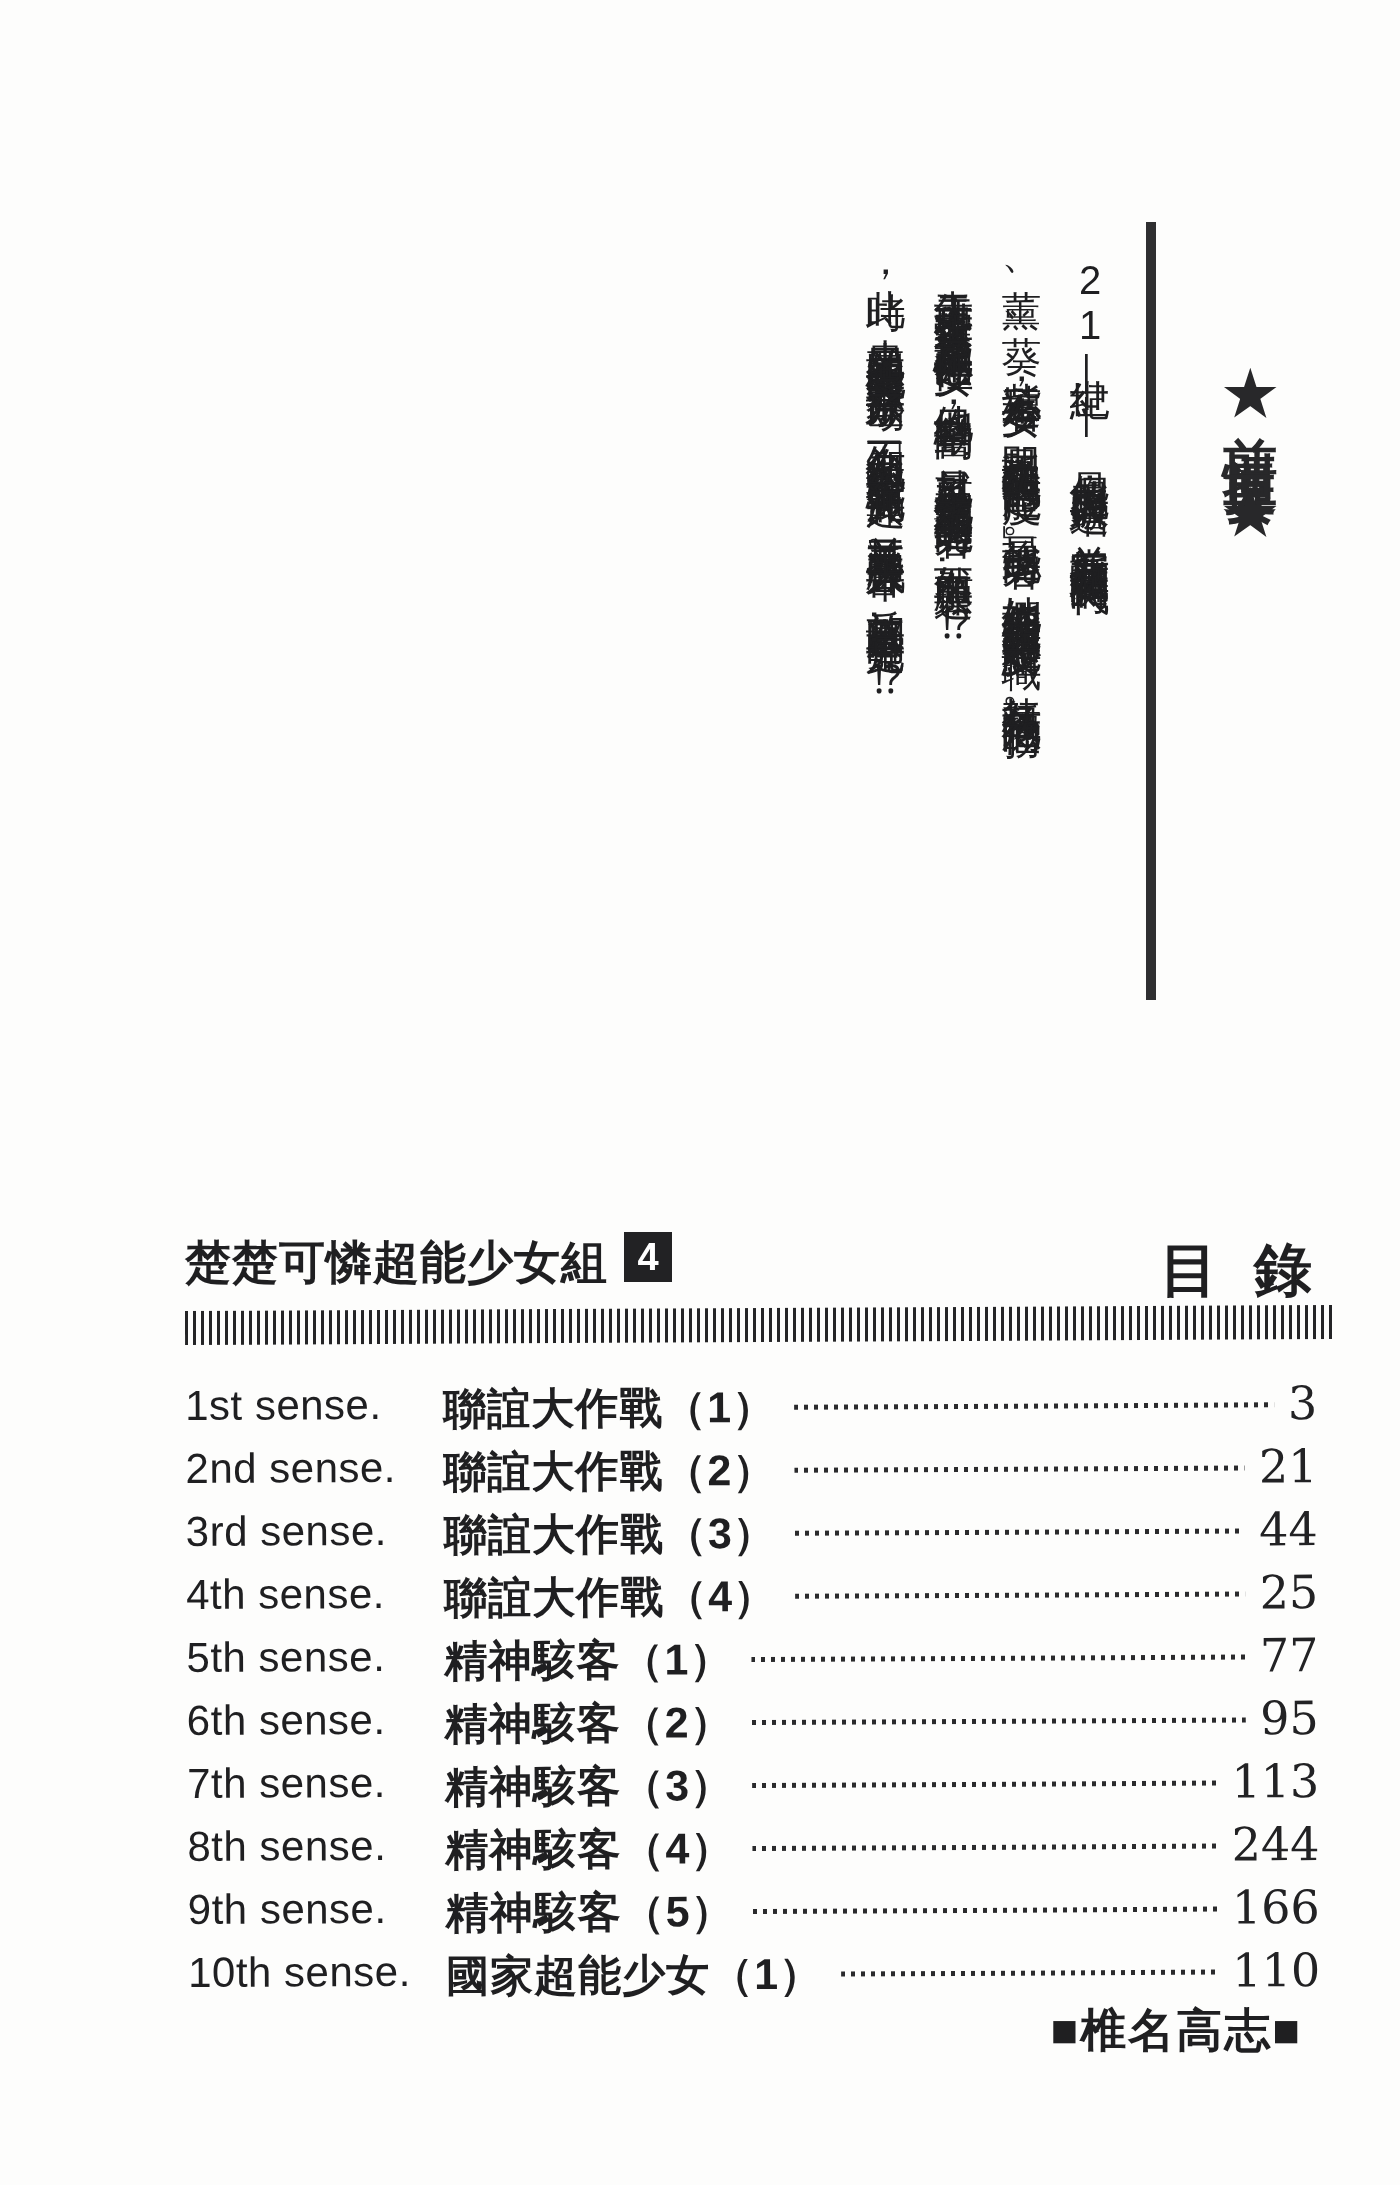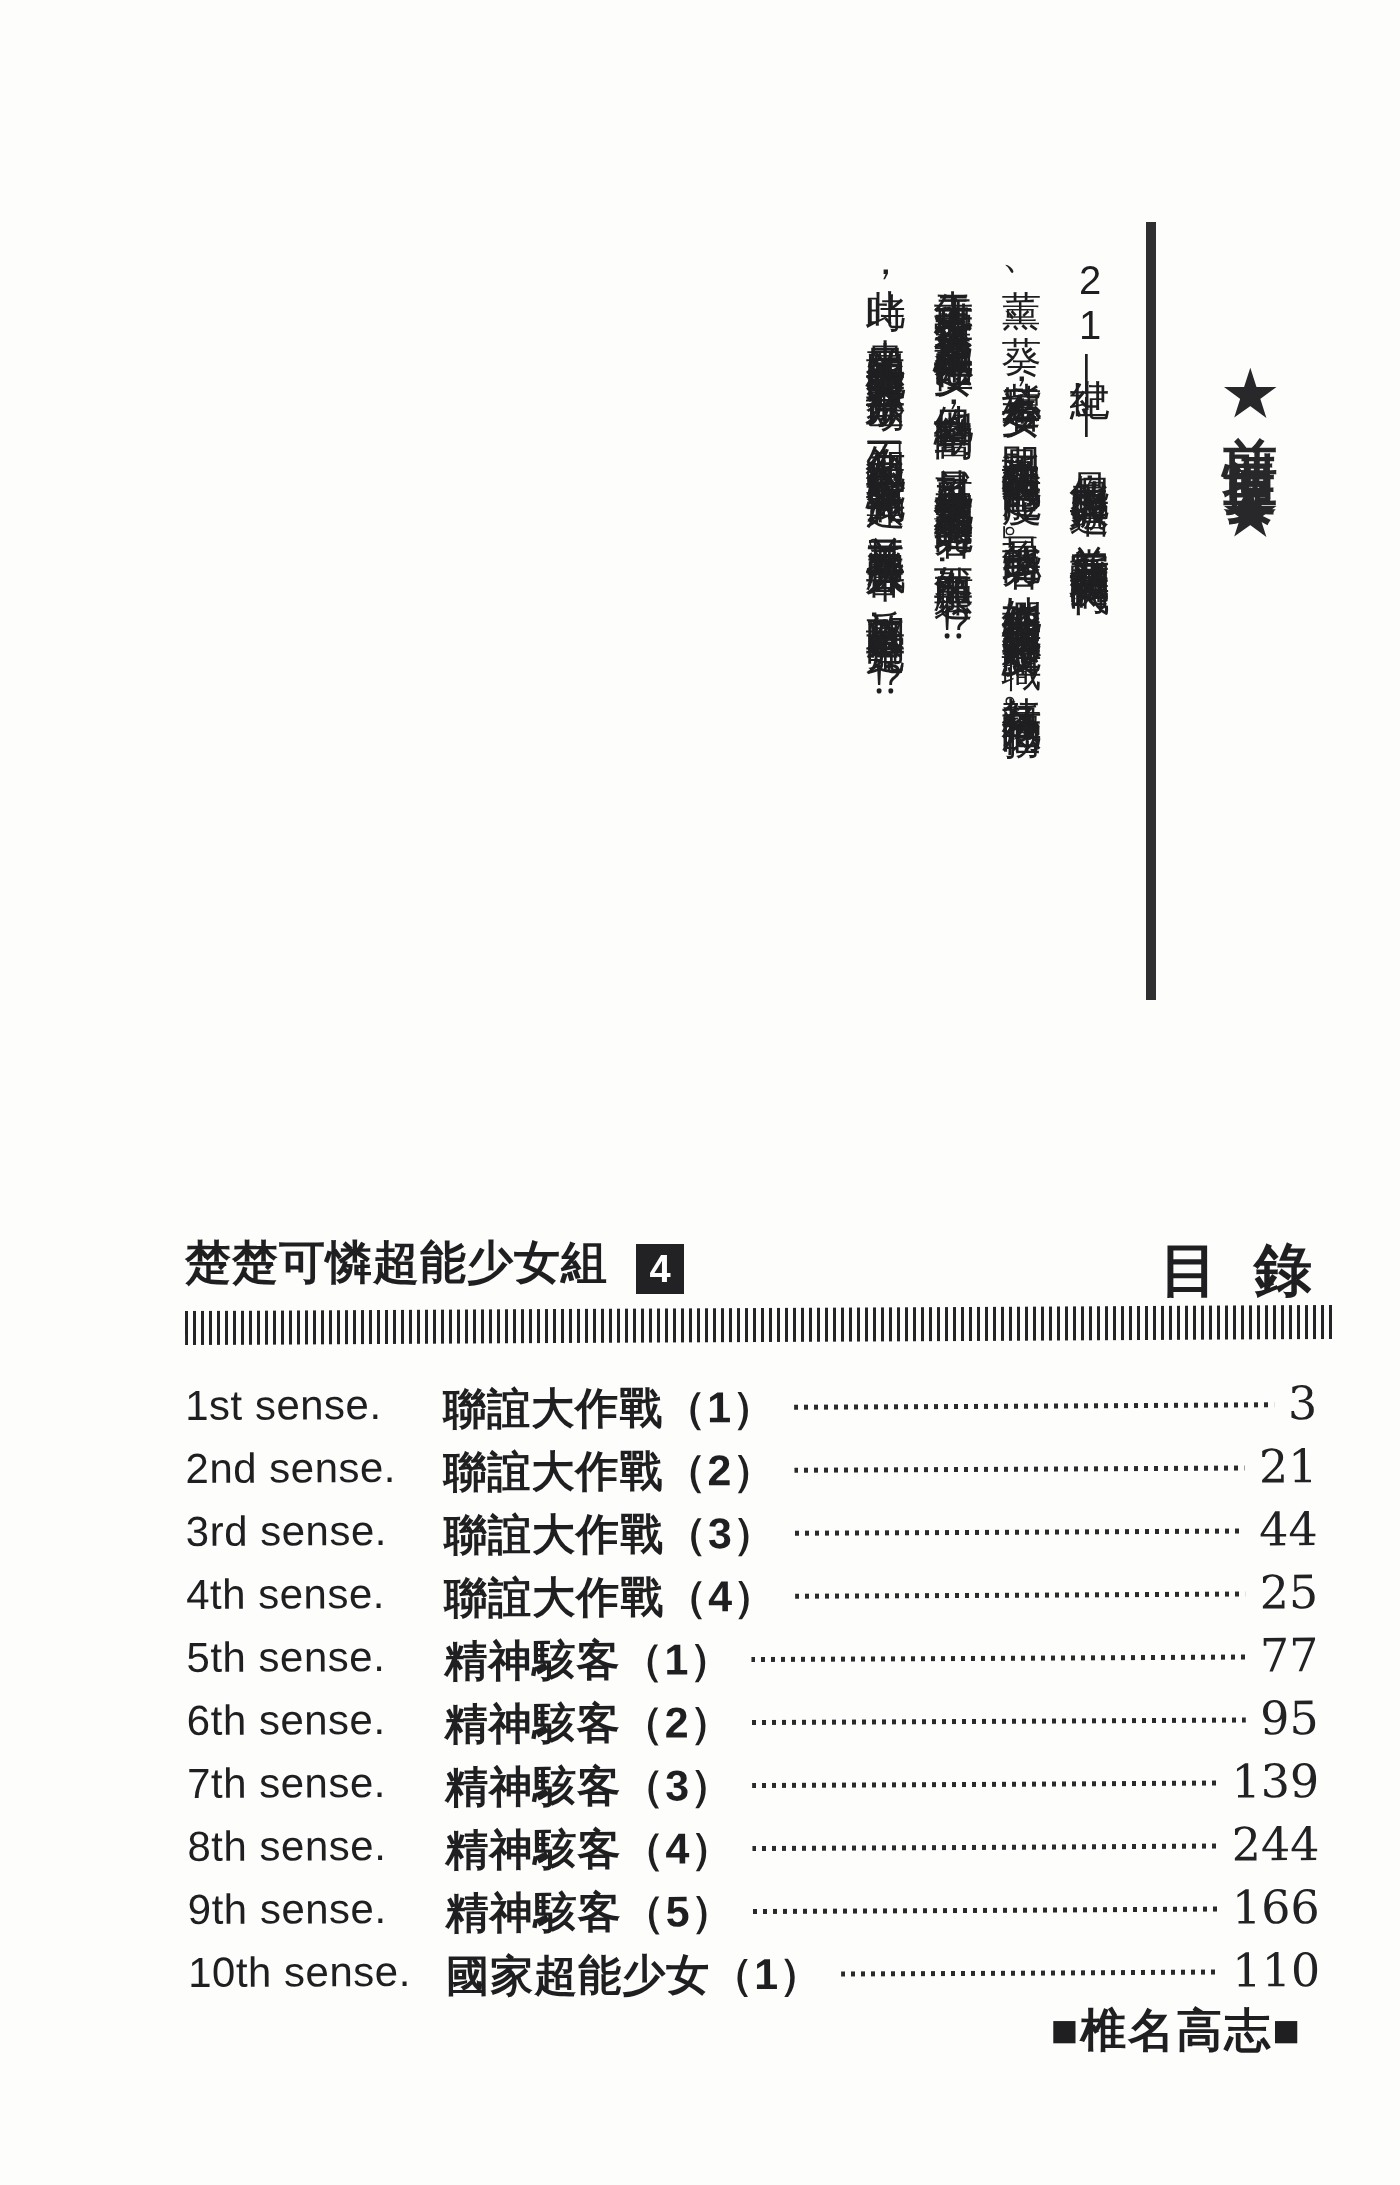--- a/index.html
+++ b/index.html
@@ -49,21 +49,21 @@
   .up { text-orientation: upright; letter-spacing: 1px; }
 
   
   .toc-title-row {
     position: absolute;
     left: 185px; right: 86px; top: 1232px;
     display: flex;
     justify-content: space-between;
     align-items: flex-start;
   }
-  .book-title-wrap { display: flex; align-items: flex-end; gap: 28px; }
+  .book-title-wrap { display: flex; align-items: flex-start; gap: 16px; }
   .book-title { font-size: 46px; font-weight: 600; letter-spacing: 1px; white-space: nowrap; }
   .volume-badge {
     width: 48px; height: 50px;
     background: #222224;
     color: #ffffff;
     display: flex; align-items: center; justify-content: center;
     font-size: 38px; font-weight: bold;
   }
   .toc-label { font-size: 58px; font-weight: 600; letter-spacing: 2px; word-spacing: 16px; white-space: nowrap; }
 
@@ -182,21 +182,21 @@
           <span class="sense-label">6th sense.</span>
           <span class="chapter-title">精神駭客（2）</span>
           <span class="dot-leader"></span>
           <span class="page-number">95</span>
         </div>
 
         <div class="toc-row">
           <span class="sense-label">7th sense.</span>
           <span class="chapter-title">精神駭客（3）</span>
           <span class="dot-leader"></span>
-          <span class="page-number">139</span>
+          <span class="page-number">113</span>
         </div>
 
         <div class="toc-row">
           <span class="sense-label">8th sense.</span>
           <span class="chapter-title">精神駭客（4）</span>
           <span class="dot-leader"></span>
           <span class="page-number">244</span>
         </div>
 
         <div class="toc-row">

